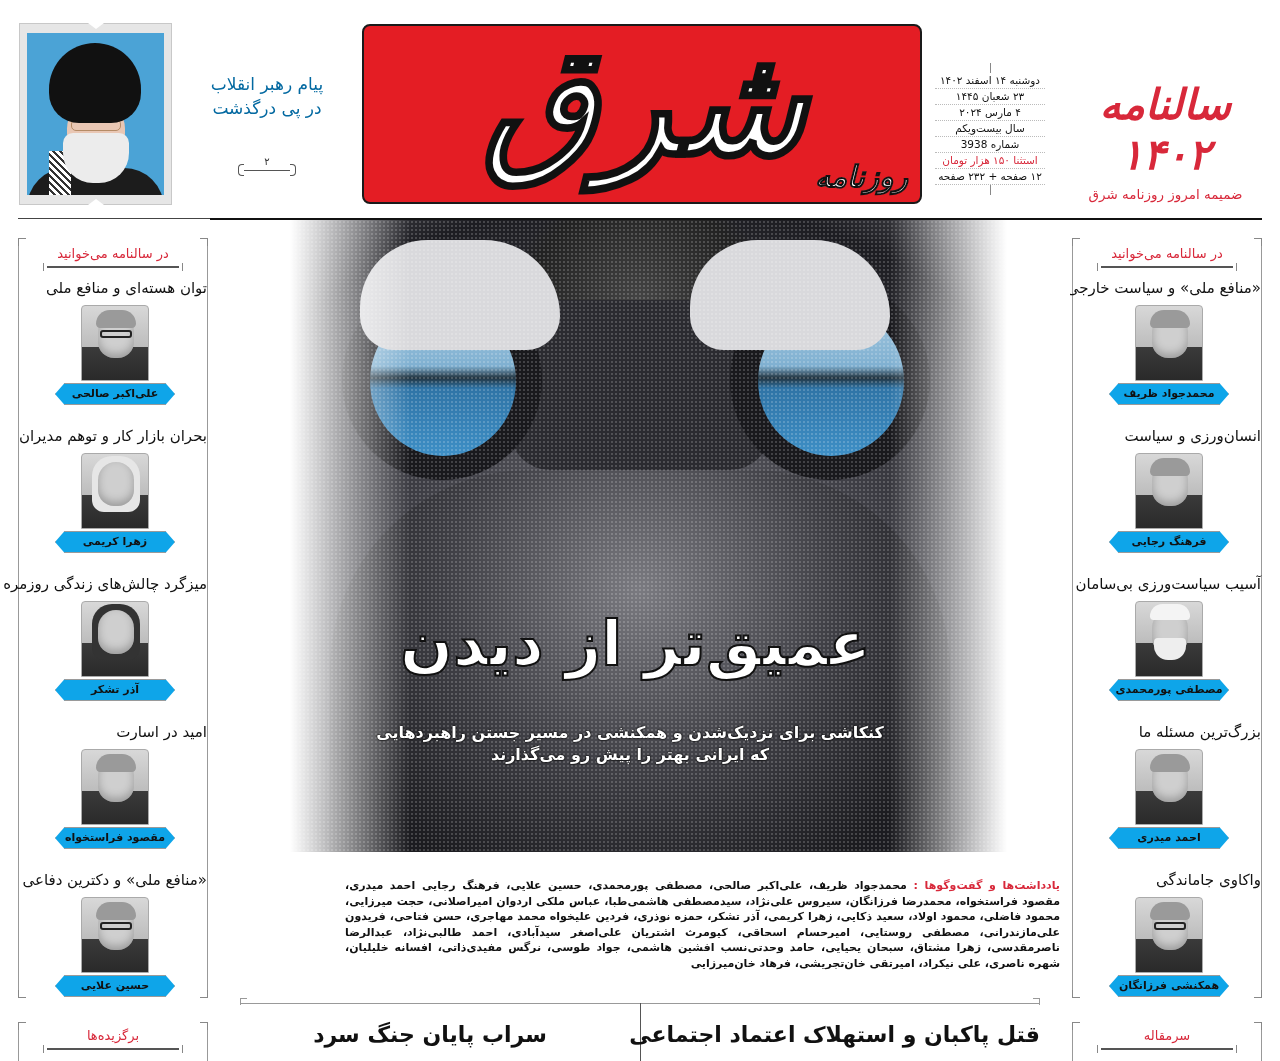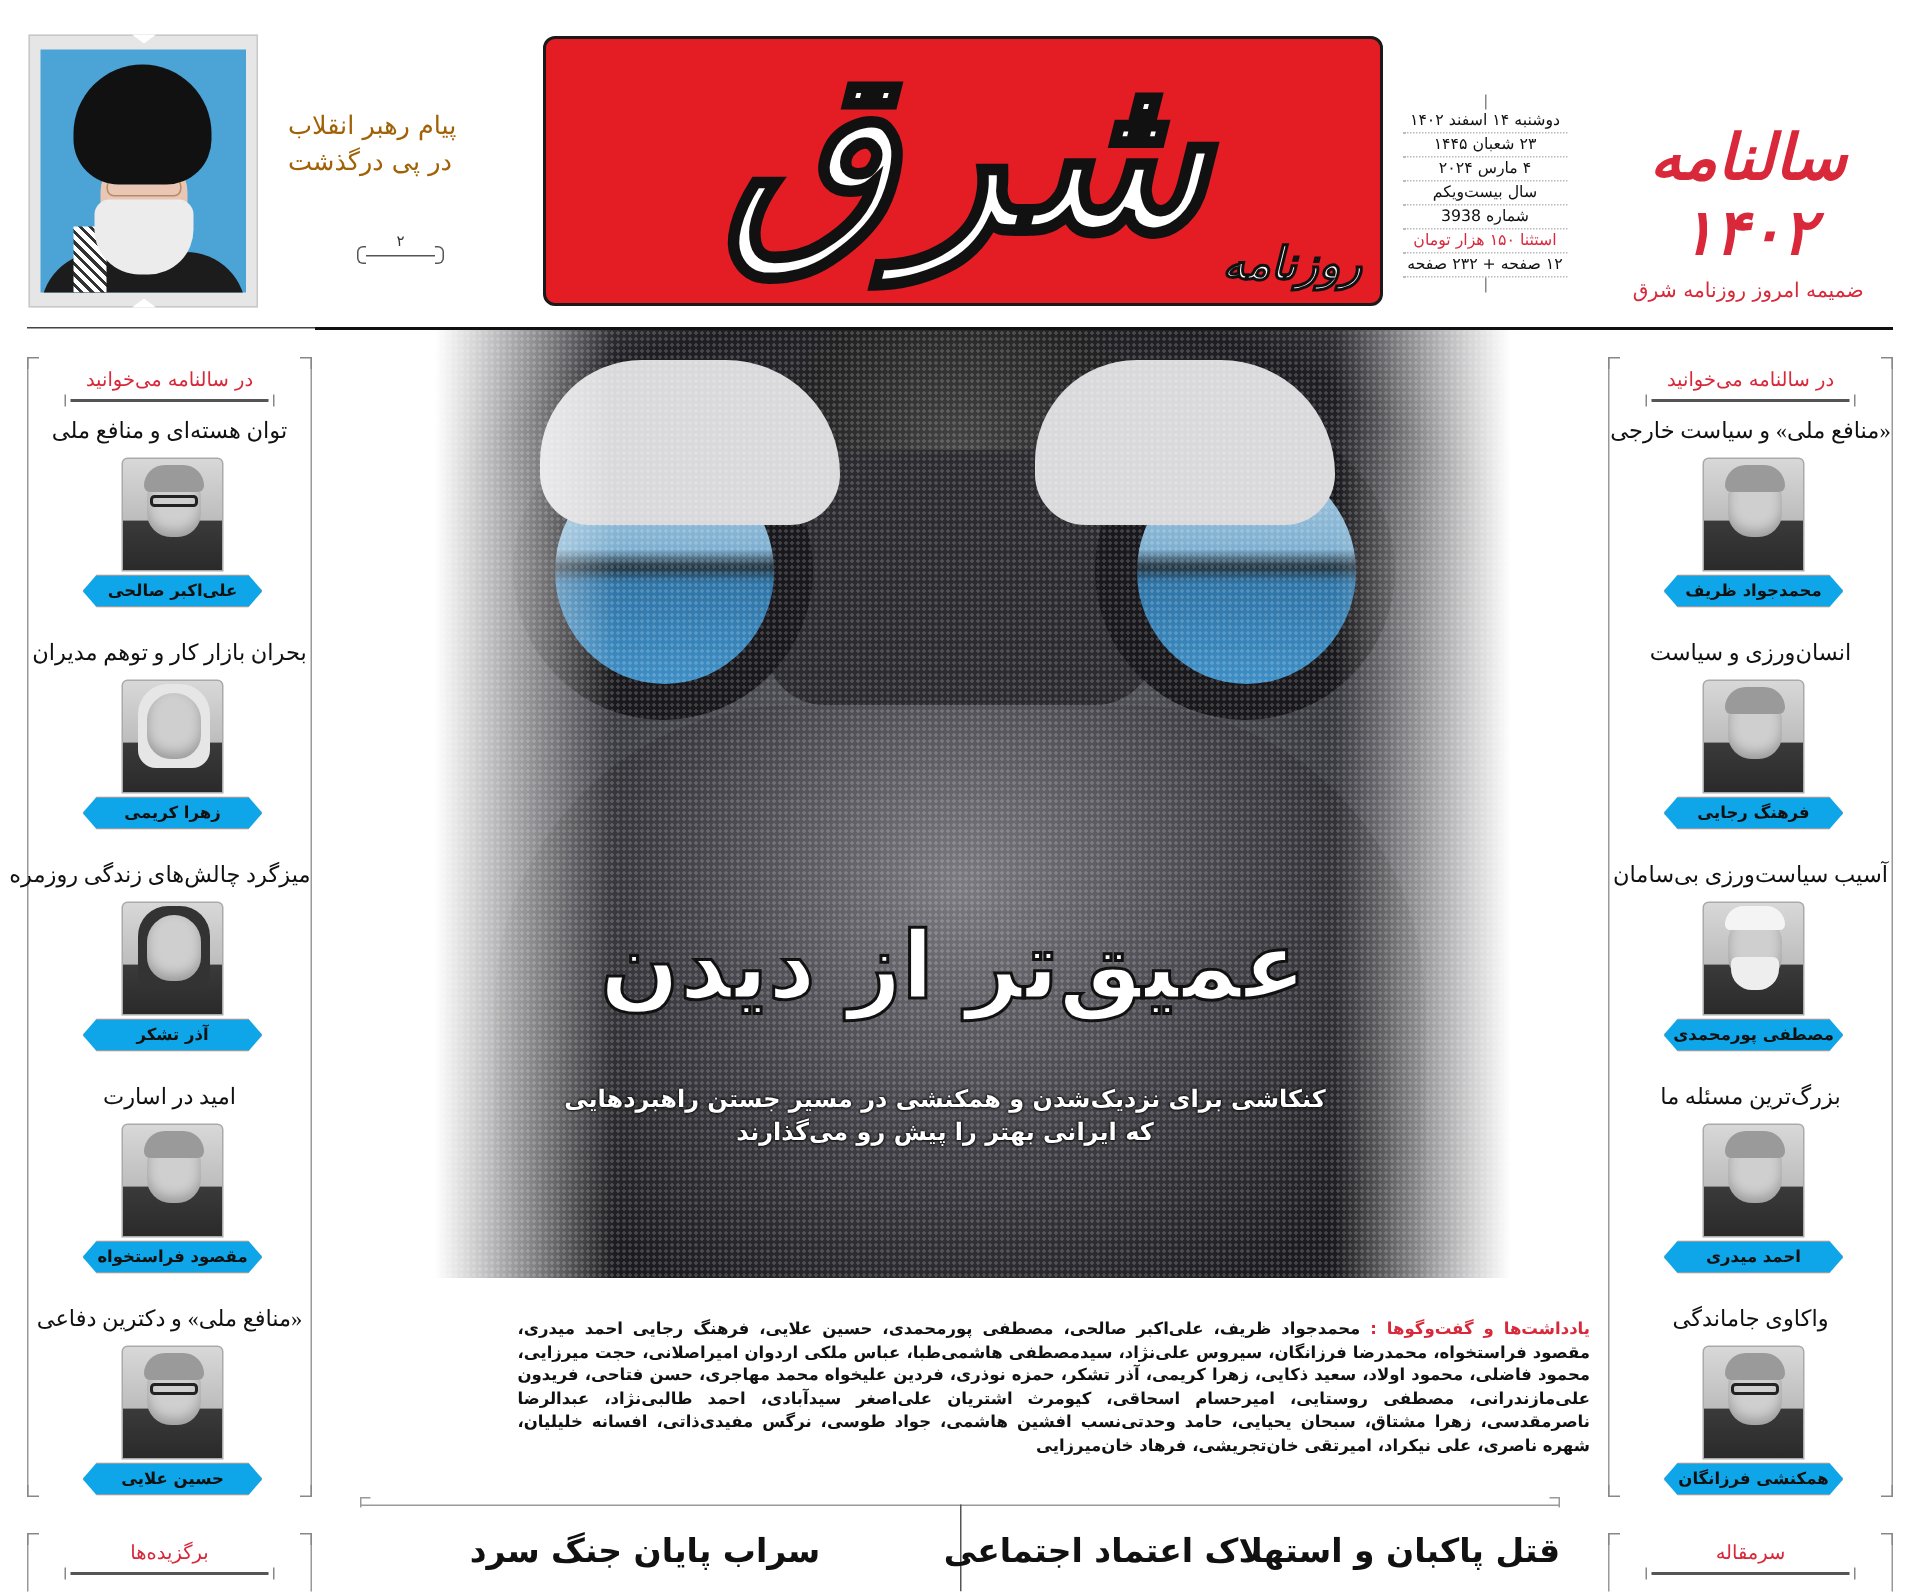--- a/index.html
+++ b/index.html
@@ -12,21 +12,21 @@
   .portrait-frame .notch-top, .portrait-frame .notch-bottom { position: absolute; left: 68px; width: 0; height: 0; border-left: 8px solid transparent; border-right: 8px solid transparent; }
   .portrait-frame .notch-top { top: -1px; border-top: 6px solid #fff; }
   .portrait-frame .notch-bottom { bottom: -1px; border-bottom: 6px solid #fff; }
   .turban { position: absolute; left: 22px; top: 10px; width: 92px; height: 80px; background: #111; border-radius: 46px 46px 30px 30px; }
   .face { position: absolute; left: 40px; top: 70px; width: 58px; height: 60px; background: #e9c7b4; border-radius: 26px 26px 30px 30px; }
   .beard { position: absolute; left: 36px; top: 100px; width: 66px; height: 50px; background: #ececec; border-radius: 10px 10px 30px 30px; }
   .robe { position: absolute; left: 0; top: 135px; width: 137px; height: 40px; background: #1c1c1c; border-radius: 40px 40px 0 0; }
   .scarf { position: absolute; left: 22px; top: 118px; width: 22px; height: 44px; background: repeating-linear-gradient(45deg,#fff 0 3px,#333 3px 5px); }
   .glasses { position: absolute; left: 44px; top: 86px; width: 50px; height: 12px; border: 1px solid #b58b66; border-radius: 5px; }
 
-  .leader-msg { position: absolute; left: 192px; top: 72px; width: 150px; text-align: left; direction: rtl; font-size: 17px; line-height: 24px; color: #a16207; }
+  .leader-msg { position: absolute; left: 192px; top: 72px; width: 150px; text-align: center; direction: rtl; font-size: 17px; line-height: 24px; color: #0369a1; }
   .page-ref { position: absolute; left: 238px; top: 160px; width: 58px; height: 16px; }
   .page-ref .bar { position: absolute; left: 6px; right: 6px; top: 10px; border-top: 1px solid #555; }
   .page-ref .cap-l, .page-ref .cap-r { position: absolute; top: 4px; width: 6px; height: 12px; border: 1px solid #555; }
   .page-ref .cap-l { left: 0; border-right: none; border-radius: 4px 0 0 4px; }
   .page-ref .cap-r { right: 0; border-left: none; border-radius: 0 4px 4px 0; }
   .page-ref .num { position: absolute; left: 0; right: 0; top: -4px; text-align: center; font-size: 10px; color: #333; }
 
   .masthead { position: absolute; left: 362px; top: 24px; width: 560px; height: 180px; background: #e41d24; border: 2px solid #1a1a1a; border-radius: 8px; overflow: visible; }
   .masthead .logo { position: absolute; left: 8px; top: -30px; width: 545px; height: 210px; color: #fff; font-family: "DejaVu Serif", serif; font-size: 150px; font-weight: bold; font-style: italic; text-align: center; line-height: 210px; -webkit-text-stroke: 3px #111; direction: rtl; letter-spacing: -8px; }
   .masthead .sub { position: absolute; right: 12px; bottom: 8px; color: #fff; font-family: "DejaVu Serif", serif; font-size: 30px; font-style: italic; font-weight: bold; -webkit-text-stroke: 1px #111; direction: rtl; }
@@ -50,21 +50,21 @@
   .corner { position: absolute; width: 8px; height: 8px; border: 1px solid #888; }
   .corner.tl { left: -1px; top: 0; border-right: none; border-bottom: none; }
   .corner.tr { right: -1px; top: 0; border-left: none; border-bottom: none; }
   .corner.bl { left: -1px; bottom: 0; border-right: none; border-top: none; }
   .corner.br { right: -1px; bottom: 0; border-left: none; border-top: none; }
   .side-kicker { text-align: center; color: #d8283a; font-size: 13px; margin-top: 8px; direction: rtl; }
   .side-kicker-rule { height: 8px; margin: 2px 24px 6px; position: relative; }
   .side-kicker-rule::before { content: ""; position: absolute; left: 4px; right: 4px; top: 3px; border-top: 2px solid #555; }
   .side-kicker-rule::after { content: ""; position: absolute; left: 0; right: 0; top: 0; height: 8px; border-left: 1px solid #888; border-right: 1px solid #888; }
   .side-item { height: 148px; position: relative; }
-  .side-item .title { text-align: center; direction: rtl; font-size: 15px; line-height: 22px; color: #111; white-space: nowrap; font-family: Liberation Serif, serif; }
+  .side-item .title { text-align: right; direction: rtl; font-size: 15px; line-height: 22px; color: #111; white-space: nowrap; }
   .side-item .photo { position: absolute; left: 62px; top: 28px; width: 68px; height: 76px; background: linear-gradient(180deg,#d8d8d8 0%,#bdbdbd 55%,#3a3a3a 56%,#2a2a2a 100%); border: 1px solid #aaa; border-radius: 4px 4px 0 0; overflow: hidden; }
   .side-item .photo .head { position: absolute; left: 16px; top: 8px; width: 36px; height: 44px; background: #cfcfcf; border-radius: 18px 18px 16px 16px; box-shadow: inset 0 -4px 8px rgba(0,0,0,0.25); }
   .side-item .photo .hair { position: absolute; left: 14px; top: 4px; width: 40px; height: 18px; background: #9a9a9a; border-radius: 20px 20px 6px 6px; }
   .side-item .photo.scarf-f .hair { background: #333; height: 56px; border-radius: 20px 20px 12px 12px; top: 2px; left: 10px; width: 48px; }
   .side-item .photo.scarf-light .hair { background: #e6e6e6; height: 56px; border-radius: 20px 20px 12px 12px; top: 2px; left: 10px; width: 48px; }
   .side-item .photo.cleric .hair { background: #f4f4f4; height: 16px; top: 2px; }
   .side-item .photo.cleric .beard { position: absolute; left: 18px; top: 36px; width: 32px; height: 22px; background: #eee; border-radius: 4px 4px 14px 14px; }
   .side-item .photo.glasses-m .specs { position: absolute; left: 18px; top: 24px; width: 32px; height: 8px; border: 2px solid #222; border-radius: 3px; }
   .name-tag { position: absolute; left: 36px; top: 106px; width: 120px; height: 22px; background: #0ea5e9; border: 1px solid #9a9a9a; clip-path: polygon(8% 0,92% 0,100% 50%,92% 100%,8% 100%,0 50%); text-align: center; direction: rtl; font-size: 11px; font-weight: bold; line-height: 20px; color: #111; }
 

